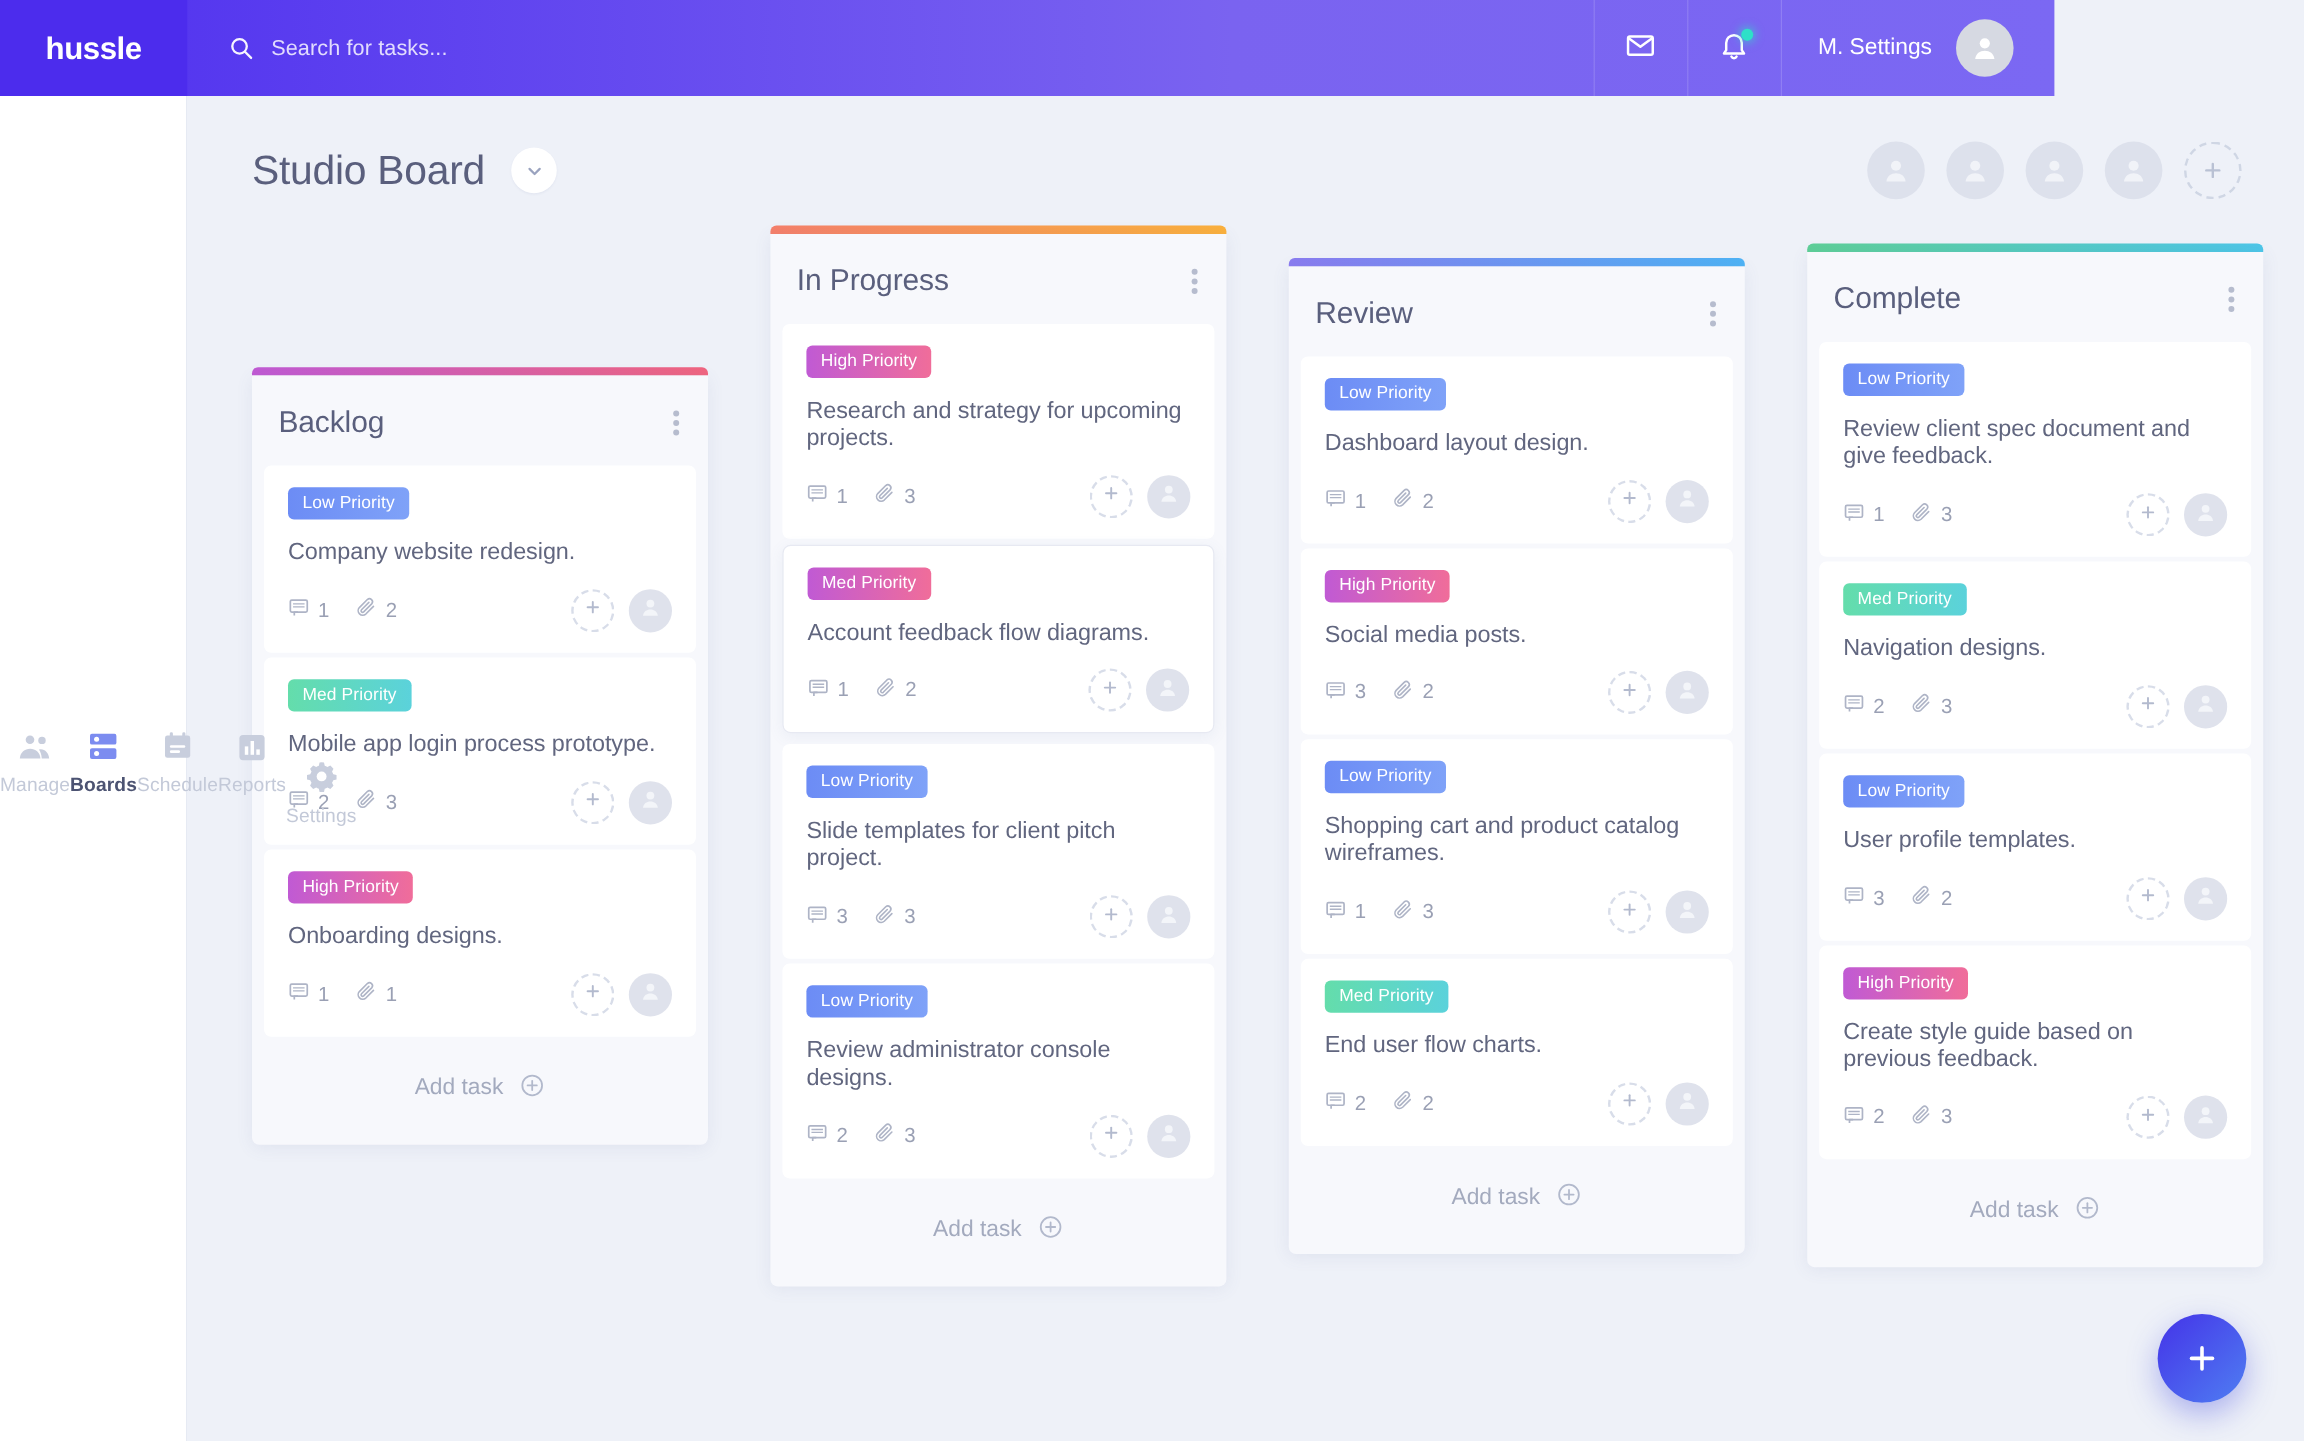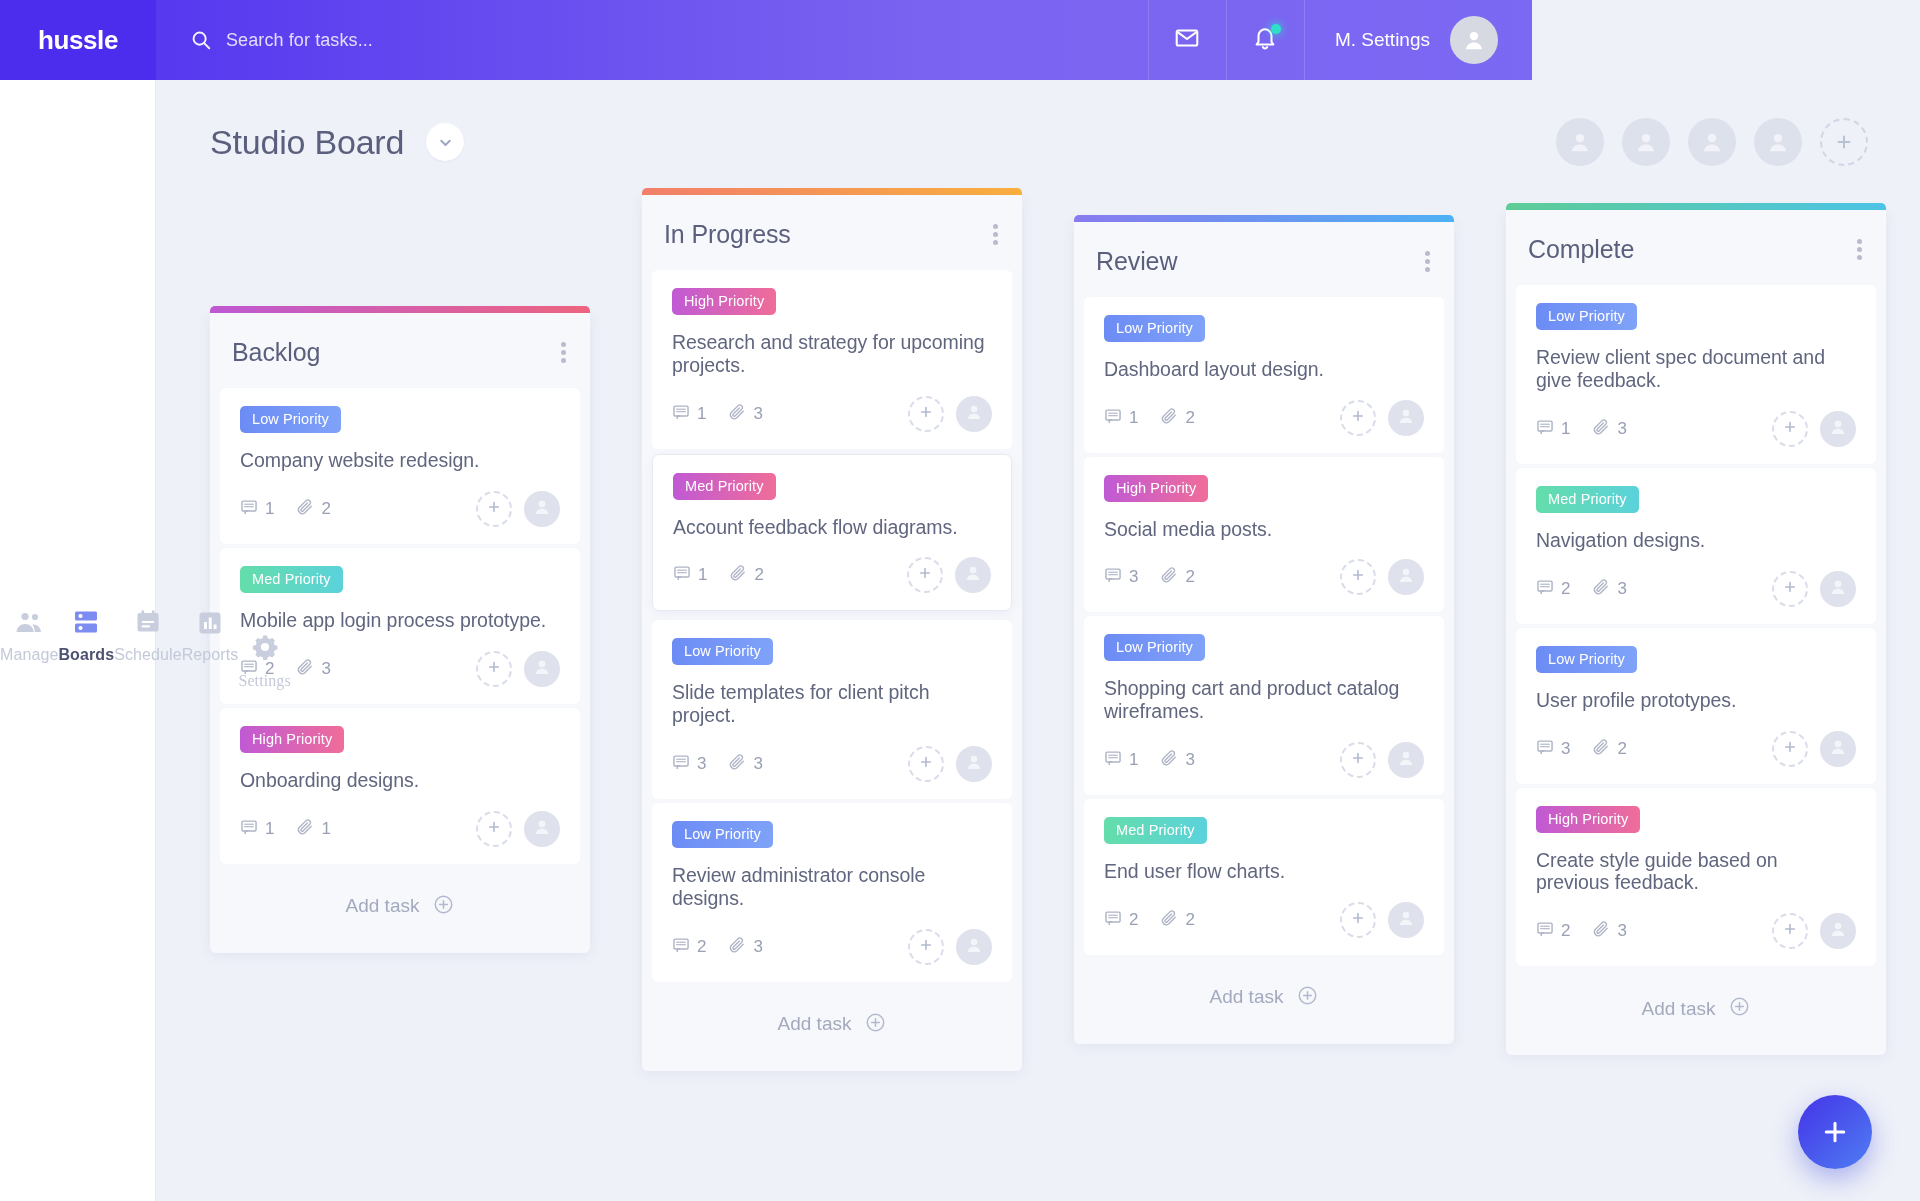--- a/index.html
+++ b/index.html
@@ -9,21 +9,21 @@
     background: #ffffff;
     overflow: hidden;
   }
 
   
   .app { width: 1920px; height: 1201px; position: relative; background:#eef1f8; }
 
   
   .topbar {
     position: absolute; top: 0; left: 0;
-    width: 1532px; height: 80px;
+    width: 1712px; height: 80px;
     display: flex; align-items: stretch;
     background: linear-gradient(90deg, #4f30ef 0%, #7a63f0 60%, #7b68f3 100%);
     z-index: 40;
   }
   .brand {
     width: 156px; height: 80px;
     background: #4c2ced;
     display: flex; align-items: center; justify-content: center;
     color: #fff; font-size: 26px; font-weight: bold; letter-spacing: -0.4px;
   }
@@ -80,21 +80,21 @@
     display: flex; flex-direction: column; align-items: center; gap: 9px;
     cursor: pointer; margin-bottom: 52px;
   }
   .nav-item:last-of-type { margin-bottom: 0; }
   .nav-ico { height: 34px; display: flex; align-items: flex-end; }
   .nav-ico svg { fill: #c8cedd; }
   .nav-label { font-size: 16px; color: #c3c9d8; letter-spacing: .1px; }
   .nav-item.active .nav-ico svg { fill: #7c8cf0; }
   .nav-item.active .nav-label { color: #4c5372; font-weight: bold; }
   .nav-spacer { flex: 1; }
-  .nav-bottom { margin-bottom: 64px; font-family: Liberation Serif, serif; }
+  .nav-bottom { margin-bottom: 64px; }
 
   
   .board {
     position: absolute; top: 80px; left: 156px;
     width: 1764px; height: 1121px;
     background: #eef1f8;
     overflow: hidden;
   }
   .board-head {
     display: flex; align-items: center;
@@ -903,21 +903,21 @@
               <span><svg viewBox="0 0 24 24">
                           <circle cx="12" cy="8.4" r="3.9"></circle>
                           <path d="M4.6 20.5c.5-4.1 3.6-6.3 7.4-6.3s6.9 2.2 7.4 6.3z"></path>
                         </svg></span>
             </span>
           </span>
         </div>
       </div>
       <div class="card">
         <span class="chip chip-low">Low Priority</span>
-        <div class="card-title">User profile prototypes.</div>
+        <div class="card-title">User profile templates.</div>
         <div class="card-foot">
           <span class="meta">
             <span><svg viewBox="0 0 24 24" fill="none" stroke="#aeb4c6" stroke-width="1.9" stroke-linejoin="round">
                         <rect x="2.6" y="4.2" width="18.8" height="13.2" rx="1.6"></rect>
                         <path d="M7 21.2v-3.8h4"></path>
                         <line x1="5.6" y1="8.3" x2="18.4" y2="8.3" stroke-width="1.5"></line>
                         <line x1="5.6" y1="11.6" x2="18.4" y2="11.6" stroke-width="1.5"></line>
                       </svg></span>
             <span class="meta-num">3</span>
           </span>

